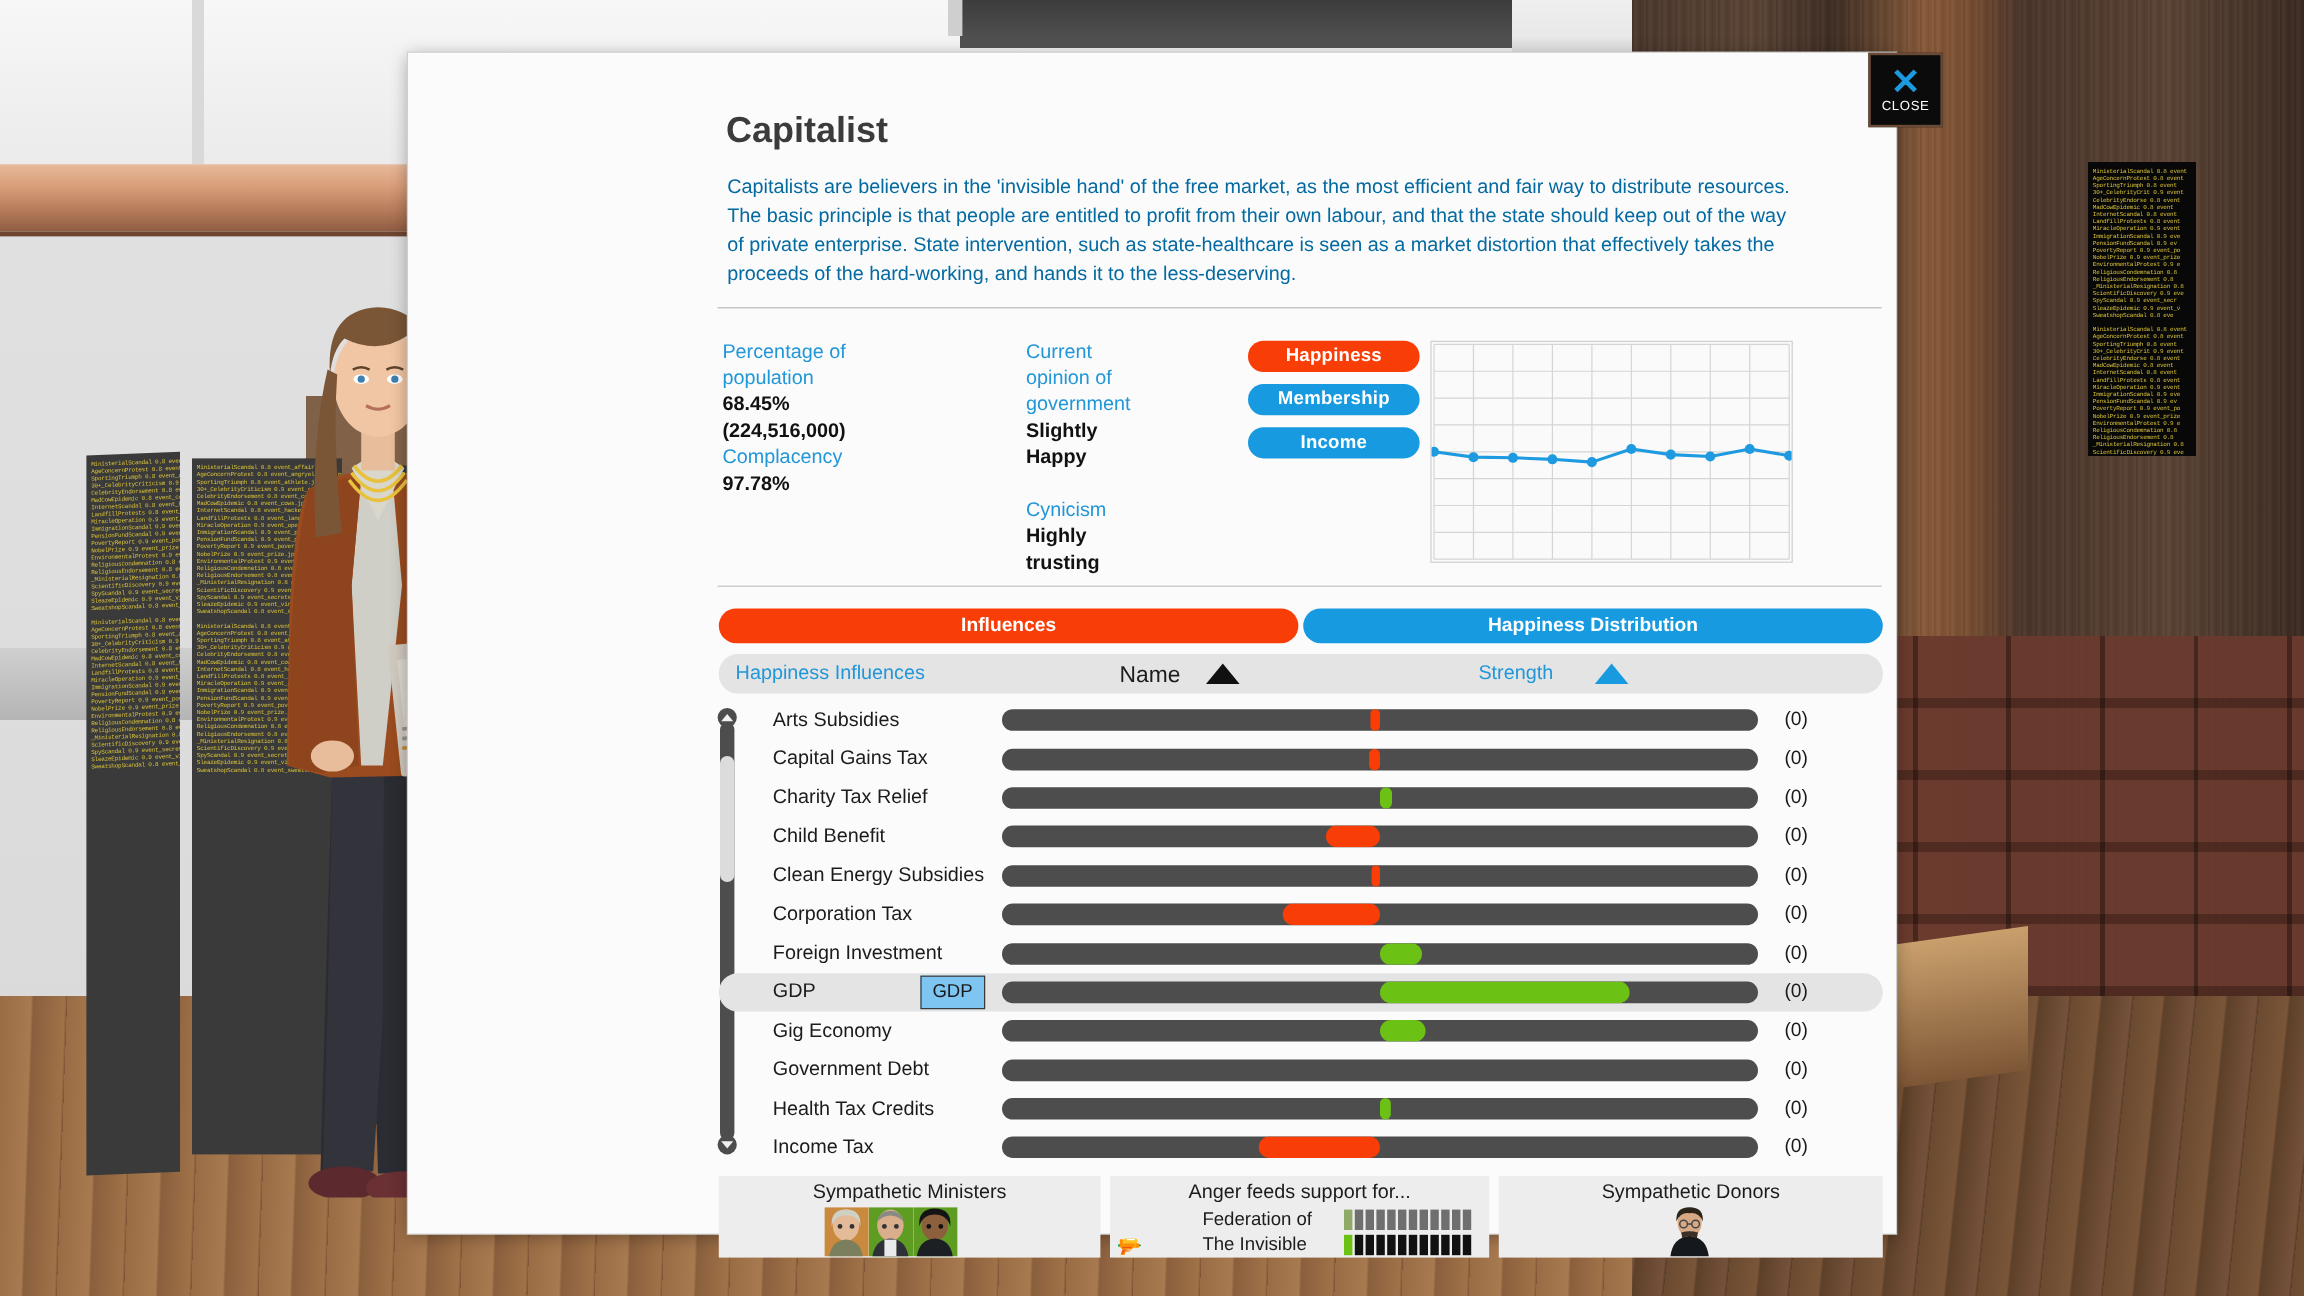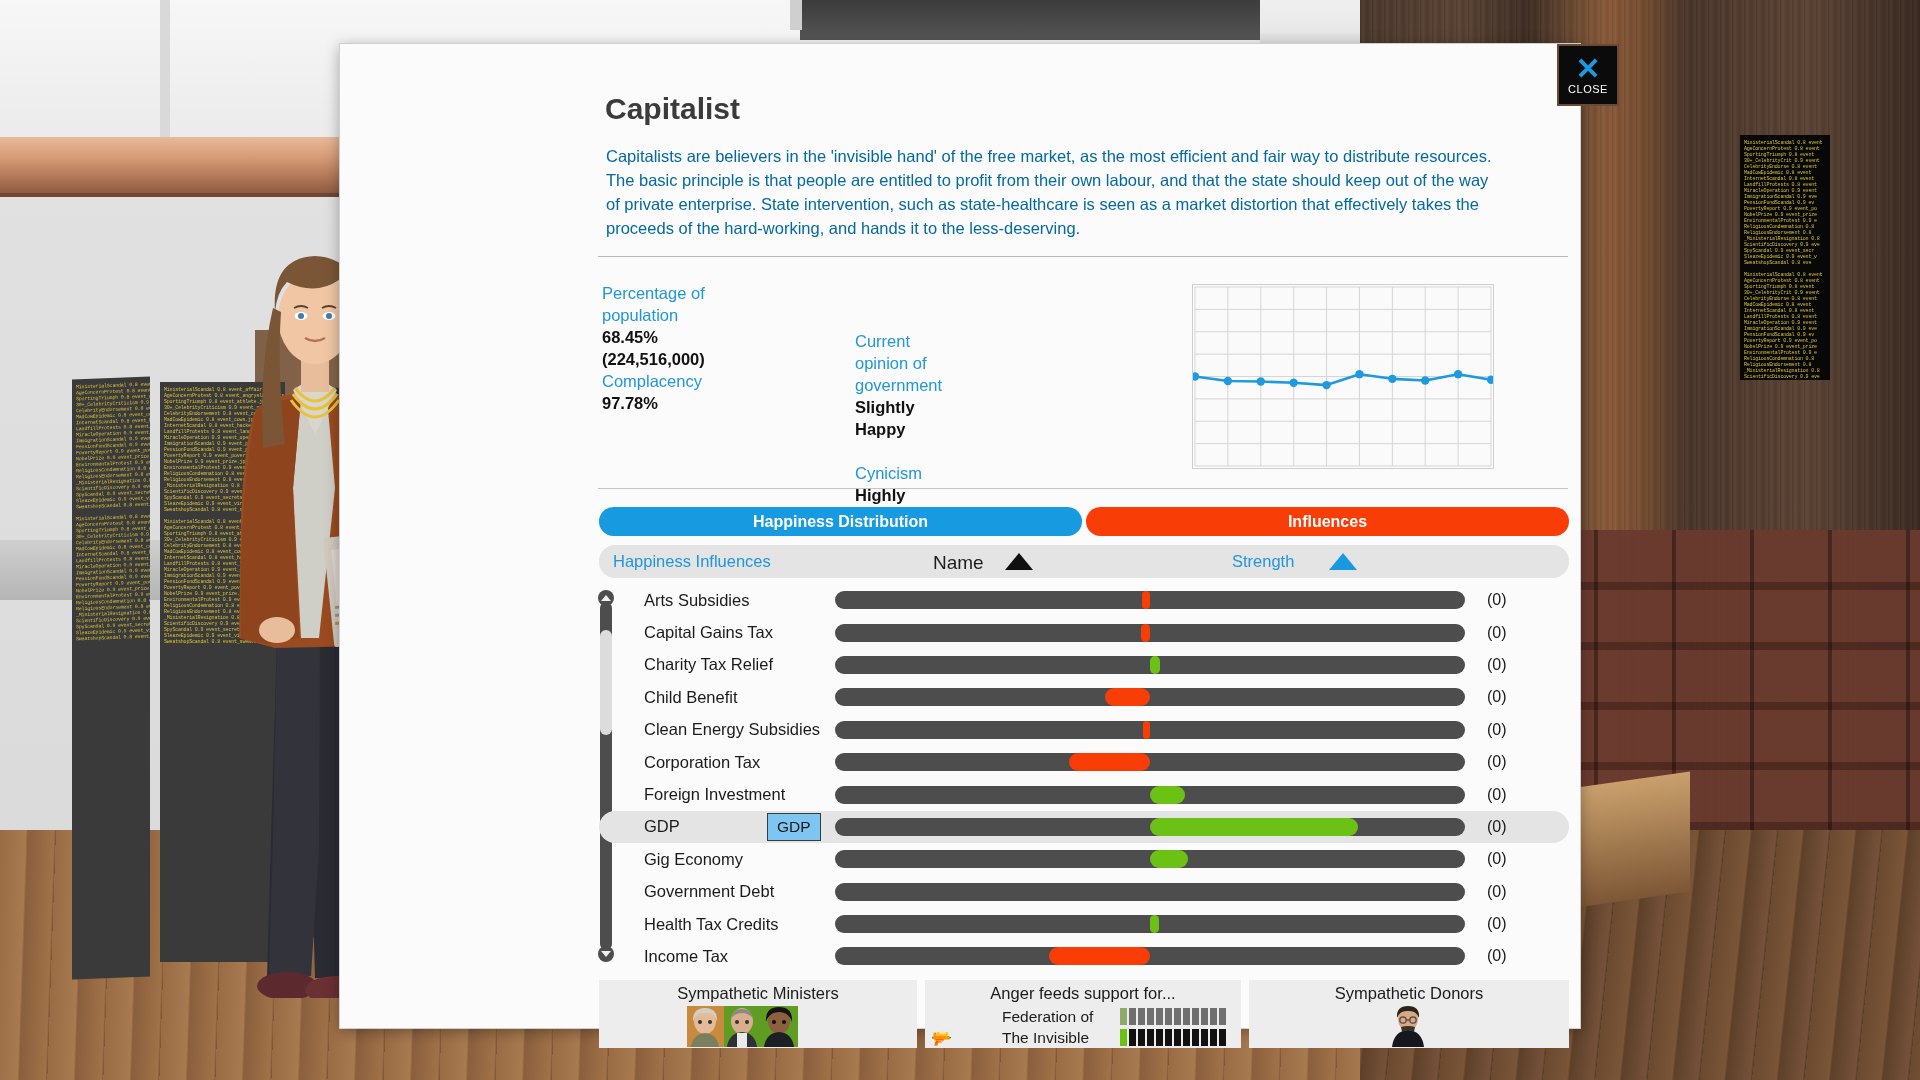--- a/index.html
+++ b/index.html
@@ -128,21 +128,21 @@
   .desc {
     position:absolute; left: 266px; top: 100px; width: 890px;
     font-size: 16.5px; line-height: 24px; color: #0369a1;
   }
   .hr { position:absolute; left: 258px; top: 212px; width: 970px; height: 1px; background:#b9b9b9; }
 
   
   .stats { position:absolute; left: 262px; top: 238px; }
   .statcol { position:absolute; }
   .statcol.c1 { left: 0; }
-  .statcol.c2 { left: 253px; margin-top: 48px; }
+  .statcol.c2 { left: 253px; }
   .lbl { color:#2196d8; font-size: 16.5px; line-height: 22px; }
   .val { color:#111; font-size: 16.5px; font-weight: bold; line-height: 22px; }
 
   
   .modebtns { position:absolute; left: 700px; top: 240px; width: 143px; }
   .modebtn {
     height: 26px; border-radius: 13px; display:flex; align-items:center;
     justify-content:center; color:#fff; font-weight:bold; font-size:15.5px;
     margin-bottom: 10px; cursor:pointer; letter-spacing:.2px;
   }
@@ -544,20 +544,31 @@
     </div>
     <div class="statcol c2">
       <div class="lbl">Current opinion of government</div>
       <div class="val">Slightly Happy</div>
       <div class="val" style="visibility:hidden">&nbsp;</div>
       <div class="lbl">Cynicism</div>
       <div class="val">Highly trusting</div>
     </div>
   </div>
 
+  <div class="modebtns" id="mode-buttons">
+      <div class="modebtn sel">
+        <span>Happiness</span>
+      </div>
+      <div class="modebtn unsel">
+        <span>Membership</span>
+      </div>
+      <div class="modebtn unsel">
+        <span>Income</span>
+      </div>
+    </div>
 
   <div class="graph">
     <svg id="graph-svg" width="300" height="183" viewBox="0 0 300 183">
         <g>
           <line x1="2" y1="2" x2="2" y2="181" stroke="#d5d5d5" stroke-width="1"></line>
           <line x1="34.888888888888886" y1="2" x2="34.888888888888886" y2="181" stroke="#d5d5d5" stroke-width="1"></line>
           <line x1="67.77777777777777" y1="2" x2="67.77777777777777" y2="181" stroke="#d5d5d5" stroke-width="1"></line>
           <line x1="100.66666666666667" y1="2" x2="100.66666666666667" y2="181" stroke="#d5d5d5" stroke-width="1"></line>
           <line x1="133.55555555555554" y1="2" x2="133.55555555555554" y2="181" stroke="#d5d5d5" stroke-width="1"></line>
           <line x1="166.44444444444446" y1="2" x2="166.44444444444446" y2="181" stroke="#d5d5d5" stroke-width="1"></line>
@@ -585,25 +596,25 @@
         <circle cx="199.33333333333334" cy="93.827" r="4.2" fill="#1e9ae0"></circle>
         <circle cx="232.22222222222223" cy="95.438" r="4.2" fill="#1e9ae0"></circle>
         <circle cx="265.1111111111111" cy="89.173" r="4.2" fill="#1e9ae0"></circle>
         <circle cx="298" cy="94.72200000000001" r="4.2" fill="#1e9ae0"></circle>
       </svg>
   </div>
 
   <div class="hr2"></div>
 
   <div class="tabs" id="tabs">
+      <div class="tab active">
+        <span>Influences</span>
+      </div>
       <div class="tab idle">
         <span>Happiness Distribution</span>
-      </div>
-      <div class="tab active">
-        <span>Influences</span>
       </div>
     </div>
 
   <div class="colhdr">
     <span class="c-name">Happiness Influences</span>
     <span class="s-name">Name</span>
     <span class="tri up-black"></span>
     <span class="s-str">Strength</span>
     <span class="tri up-blue"></span>
   </div>

